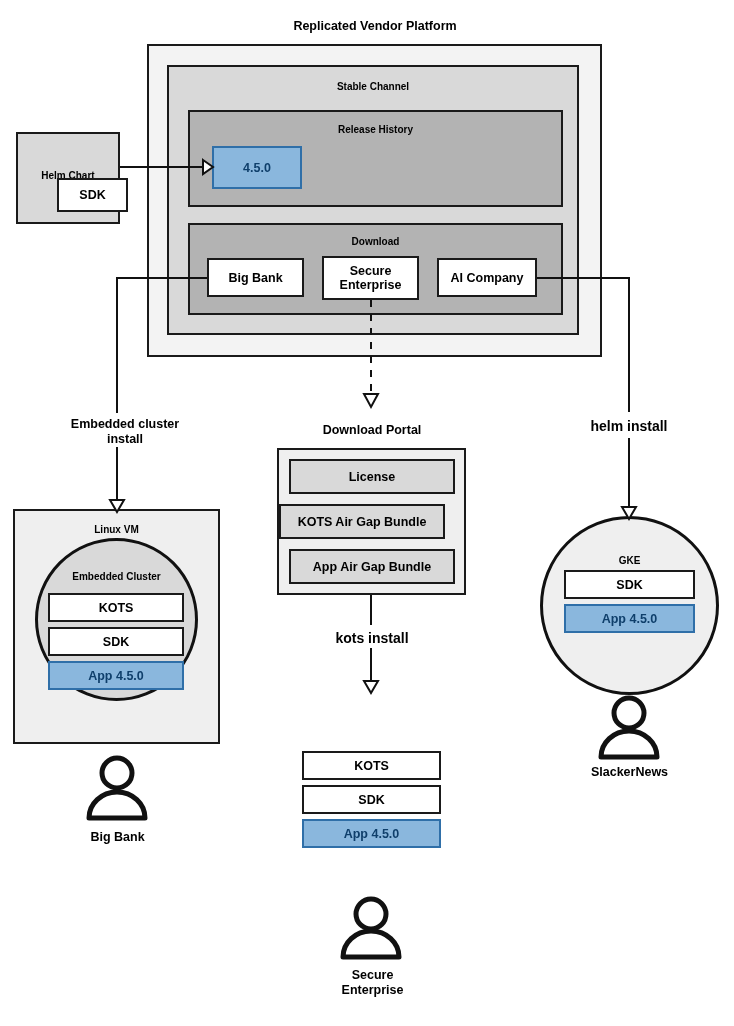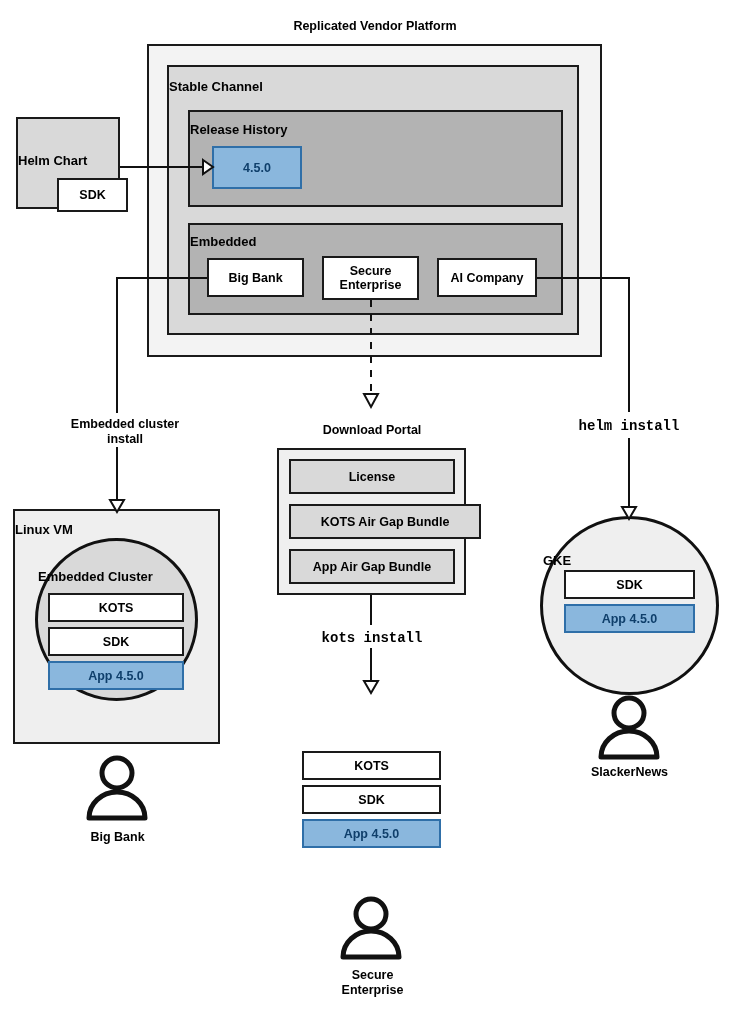--- a/index.html
+++ b/index.html
@@ -26,21 +26,21 @@
   
   .lbl {
     font-weight: bold;
     font-size: 12.5px;
     line-height: 15px;
     text-align: center;
     color: #000;
     white-space: pre-line;
   }
   .lbl-mono {
-    font-family: Liberation Mono, monospace;
+    font-family: Liberation Sans, sans-serif;
     font-weight: bold;
     font-size: 14px;
     line-height: 16px;
     text-align: center;
     color: #000;
     letter-spacing: 0px;
   }
 
   
   .box {
@@ -49,22 +49,23 @@
   }
   .box-outer   { background: #f3f3f3; }
   .box-channel { background: #d9d9d9; }
   .box-group   { background: #b3b3b3; }
   .box-grey    { background: #d9d9d9; }
   .box-light   { background: #efefef; }
 
   .box-title {
     position: absolute;
     left: 0; right: 0;
-    font-weight: bold;
-    font-size: 13px;
+    text-align: center;
+    font-weight: bold;
+    font-size: 10px;
     line-height: 15px;
     color: #000;
     white-space: pre-line;
   }
 
   
   .item {
     border: 2px solid #1a1a1a;
     box-sizing: border-box;
     display: flex;
@@ -139,41 +140,41 @@
   <div class="abs box box-channel" style="left:167px; top:65px; width:412px; height:270px;">
     <div class="box-title" style="top:12px;">Stable Channel</div>
   </div>
 
   <div class="abs box box-group" style="left:188px; top:110px; width:375px; height:97px;">
     <div class="box-title" style="top:10px;">Release History</div>
   </div>
   <div class="abs item blue" style="left:212px; top:146px; width:90px; height:43px;">4.5.0</div>
 
   <div class="abs box box-group" style="left:188px; top:223px; width:375px; height:92px;">
-    <div class="box-title" style="top:9px;">Embedded</div>
+    <div class="box-title" style="top:9px;">Download</div>
   </div>
   <div class="abs item white" style="left:207px; top:258px; width:97px; height:39px;">Big Bank</div>
   <div class="abs item white" style="left:322px; top:256px; width:97px; height:44px;">Secure
 Enterprise</div>
   <div class="abs item white" style="left:437px; top:258px; width:100px; height:39px;">AI Company</div>
 
-  <div class="abs box box-grey" style="left:16px; top:117px; width:104px; height:92px;">
+  <div class="abs box box-grey" style="left:16px; top:132px; width:104px; height:92px;">
     <div class="box-title" style="top:34px;">Helm Chart</div>
   </div>
   <div class="abs item white" style="left:57px; top:178px; width:71px; height:34px;">SDK</div>
 
   <div class="abs lbl" style="left:40px; top:417px; width:170px;">Embedded cluster
 install</div>
   <div class="abs lbl-mono" style="left:282px; top:630px; width:180px;">kots install</div>
   <div class="abs lbl-mono" style="left:540px; top:418px; width:178px;">helm install</div>
 
   <div class="abs lbl" style="left:282px; top:423px; width:180px;">Download Portal</div>
   <div class="abs box box-light" style="left:277px; top:448px; width:189px; height:147px;"></div>
   <div class="abs item grey" style="left:289px; top:459px; width:166px; height:35px;">License</div>
-  <div class="abs item grey" style="left:289px; top:504px; width:192px; height:35px;text-align:center;">KOTS Air Gap Bundle</div>
+  <div class="abs item grey" style="left:279px; top:504px; width:166px; height:35px;text-align:center;">KOTS Air Gap Bundle</div>
   <div class="abs item grey" style="left:289px; top:549px; width:166px; height:35px;">App Air Gap Bundle</div>
 
   <div class="abs box box-light" style="left:13px; top:509px; width:207px; height:235px;">
     <div class="box-title" style="top:11px;">Linux VM</div>
   </div>
   <div class="abs circle circle-dark" style="left:35px; top:538px; width:163px; height:163px;">
     <div class="box-title" style="top:28px;">Embedded Cluster</div>
   </div>
   <div class="abs item white" style="left:48px; top:593px; width:136px; height:29px;">KOTS</div>
   <div class="abs item white" style="left:48px; top:627px; width:136px; height:29px;">SDK</div>

